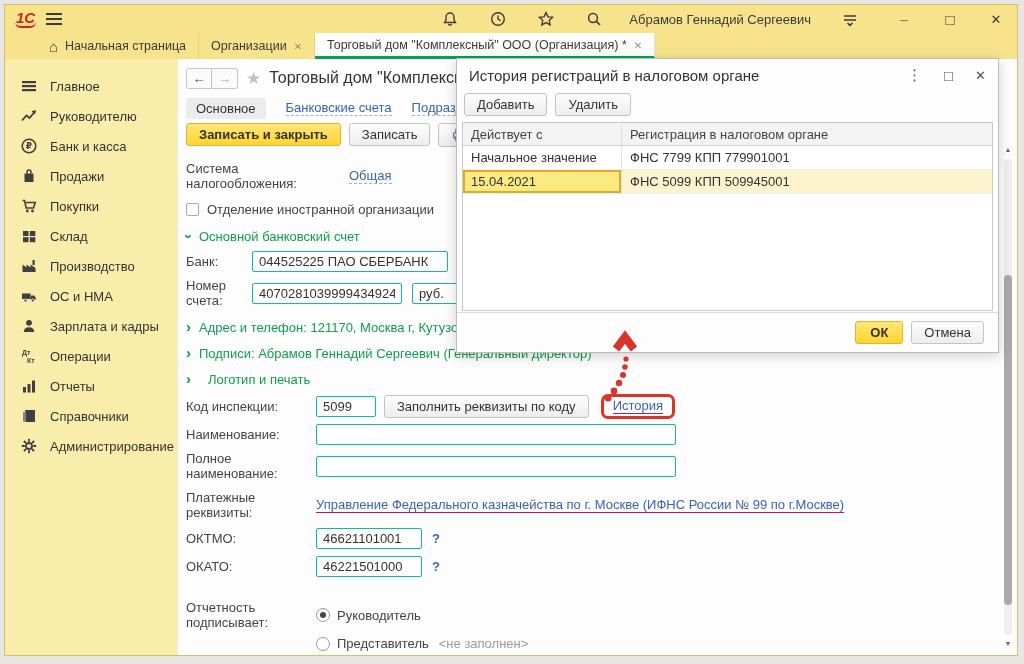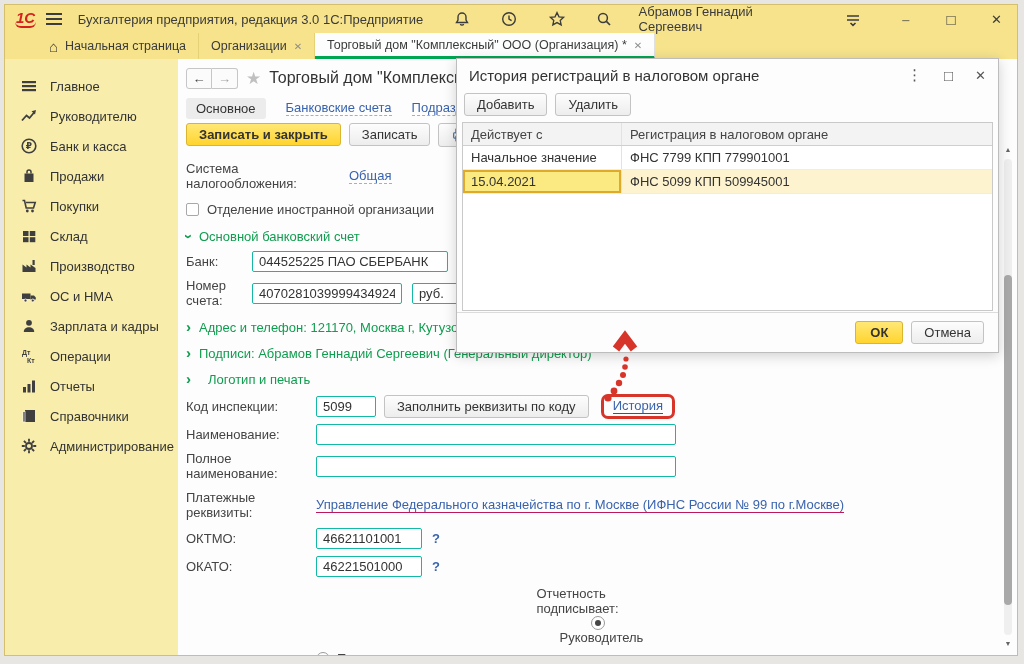--- a/index.html
+++ b/index.html
@@ -111,21 +111,20 @@
 
 <div class="window">
 
   <div class="titlebar">
     <span class="logo-1c">1С</span>
     <span class="burger">
         <i></i>
         <i></i>
         <i></i>
       </span>
-    <span class="app-title">Бухгалтерия предприятия, редакция 3.0 1С:Предприятие</span>
     <span class="tb-spacer"></span>
     <span class="tb-ic">
       <svg width="18" height="18" viewBox="0 0 18 18">
           <path d="M9 3a4 4 0 0 1 4 4v3l1.5 2.5H3.5L5 10V7a4 4 0 0 1 4-4z" fill="none" stroke="#3c3c3c" stroke-width="1.4"></path>
           <path d="M7.4 14a1.7 1.7 0 0 0 3.2 0" fill="none" stroke="#3c3c3c" stroke-width="1.4"></path>
         </svg>
     </span>
     <span class="tb-ic">
       <svg width="18" height="18" viewBox="0 0 18 18">
           <circle cx="9" cy="9" r="6.3" fill="none" stroke="#3c3c3c" stroke-width="1.4"></circle>
@@ -371,21 +370,21 @@
         <input class="inp" style="width: 106px;" readonly="" value="46621101001">
         <span class="q" style="margin-left:10px;"></span>
       </div>
 
       <div class="row" style="margin-top:7px;">
         <span class="lbl w130">ОКАТО:</span>
         <input class="inp" style="width: 106px;" readonly="" value="46221501000">
         <span class="q" style="margin-left:10px;"></span>
       </div>
 
-      <div class="row" style="margin-top:9px;flex-direction:column;">
+      <div class="row" style="margin-top:23px;">
         <span class="lbl w130">Отчетность подписывает:</span>
         <span class="radio sel"></span>
         <span class="lbl">Руководитель</span>
       </div>
       <div class="row" style="margin-top:6px; padding-left:138px;">
         <span class="radio"></span>
         <span class="lbl">Представитель</span>
         <span class="grey" style="margin-left:10px;">&lt;не заполнен&gt;</span>
       </div>
 

